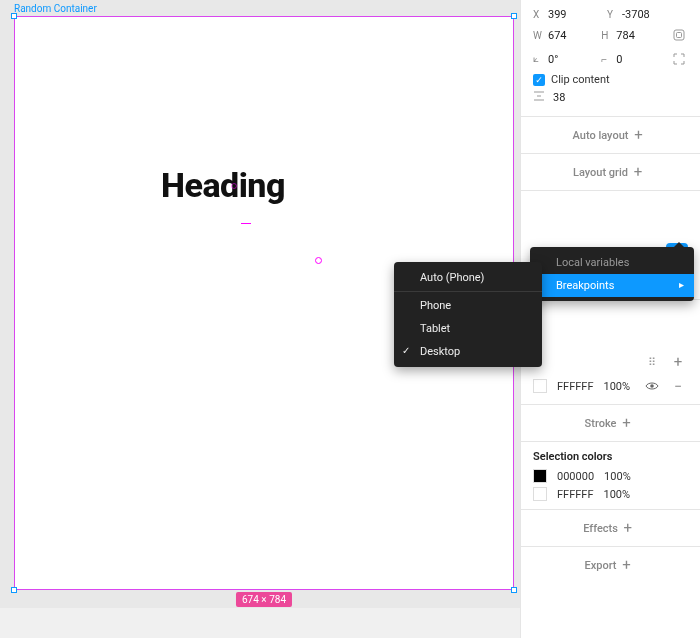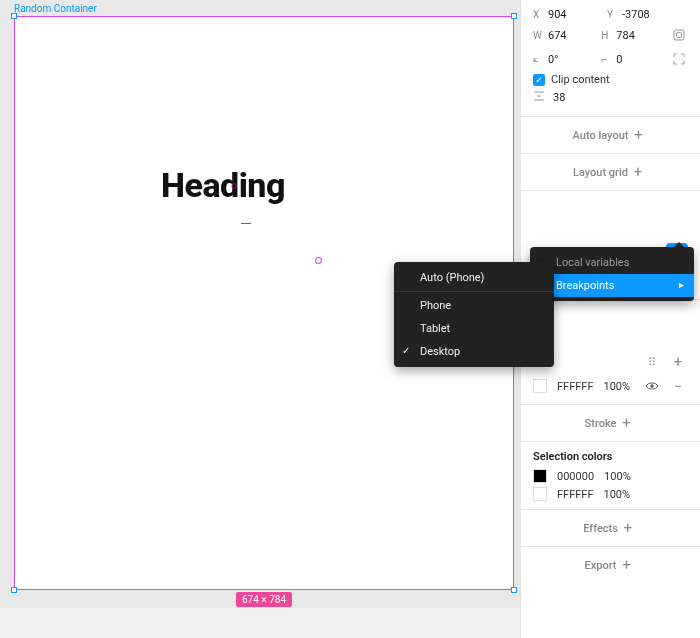--- a/index.html
+++ b/index.html
@@ -194,21 +194,21 @@
   .dark-menu .check::before {
     content:"✓"; position:absolute; left:8px; font-size:10px;
   }
   .dark-menu .arrow::after {
     content:"▸"; position:absolute; right:10px; font-size:10px;
   }
   .dark-menu .tri {
     position:absolute; top:-5px; right:10px;
     width:0;height:0;border-left:5px solid transparent;border-right:5px solid transparent;border-bottom:5px solid #222;
   }
-  #menu-breakpoints { left: 394px; top: 262px; width: 160px; }
+  #menu-breakpoints { left: 394px; top: 262px; width: 148px; }
   #menu-variables   { left: 530px; top: 247px; width: 164px; }
   .fill-actions { margin-left:auto; display:flex; gap:6px; align-items:center; }
 </style>
 </head>
 <body>
 
 <div class="canvas-area">
   <div class="frame-label">Random Container</div>
   <div class="frame">
     <div class="sel-handle sel-tl"></div>
@@ -222,21 +222,21 @@
     <div class="dims-badge">674 × 784</div>
   </div>
 </div>
 
 <div class="panel">
 
   <div class="panel-section">
     <div class="panel-row">
       <div class="prop-pair">
         <span class="prop-label">X</span>
-        <span class="prop-value">904</span>
+        <span class="prop-value">399</span>
       </div>
       <div class="prop-pair">
         <span class="prop-label">Y</span>
         <span class="prop-value">-3708</span>
       </div>
     </div>
     <div class="panel-row">
       <div class="prop-pair">
         <span class="prop-label">W</span>
         <span class="prop-value">674</span>

